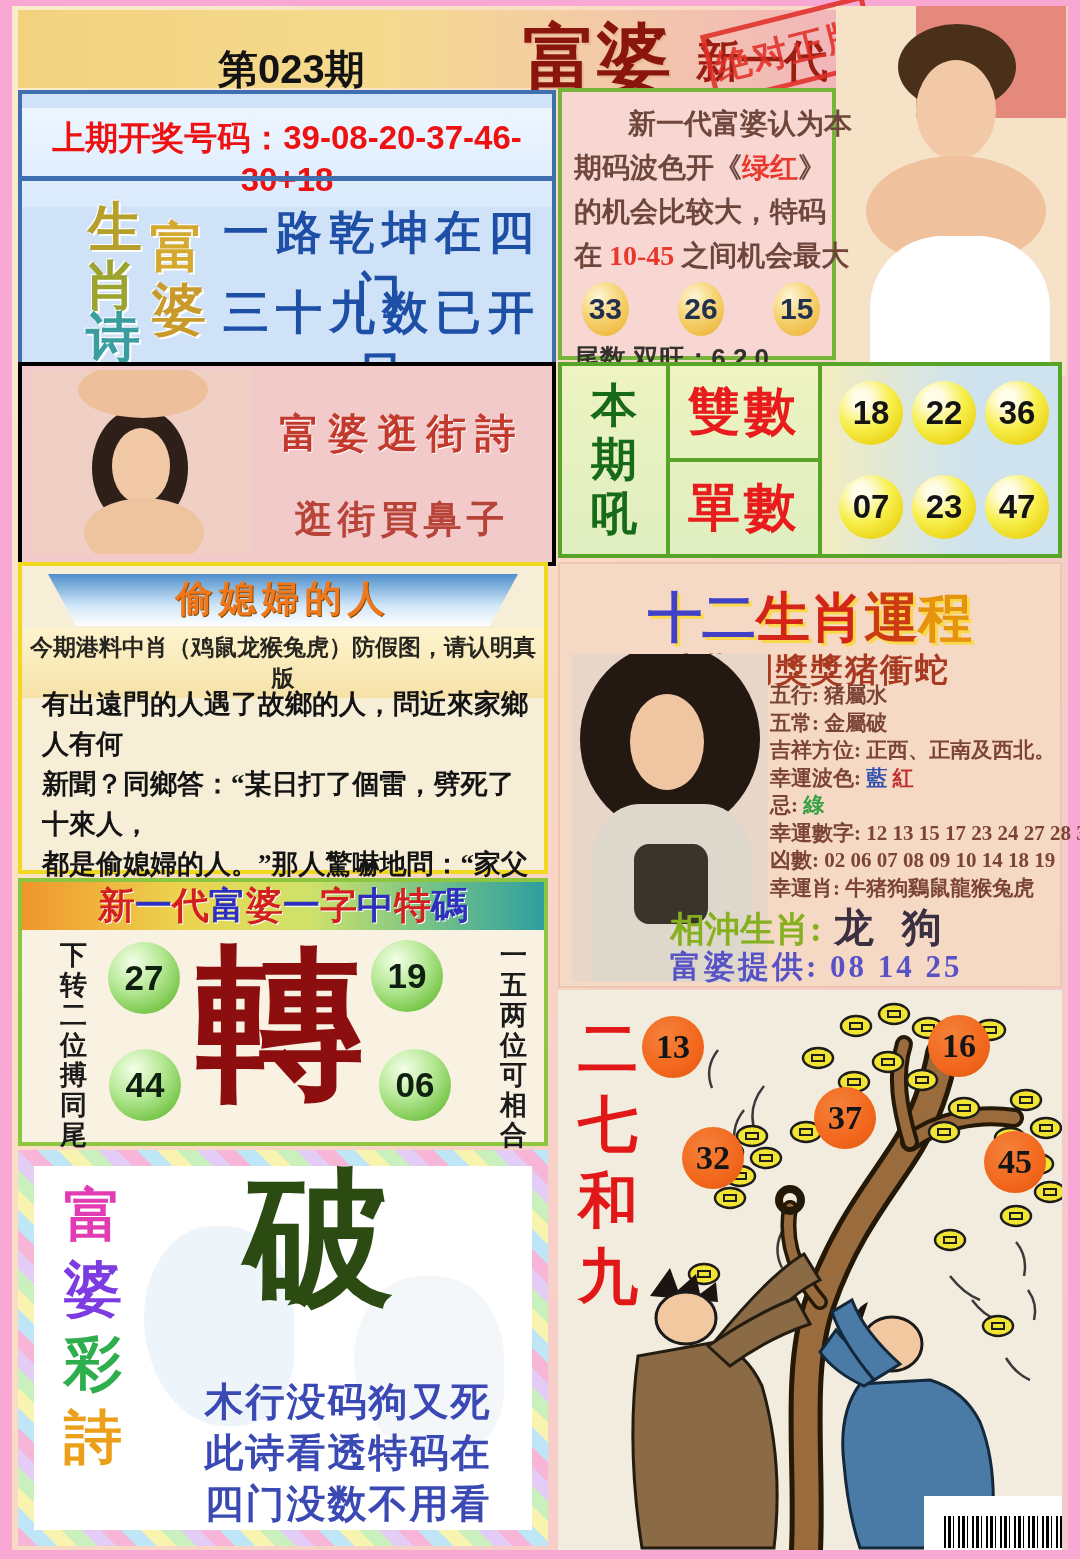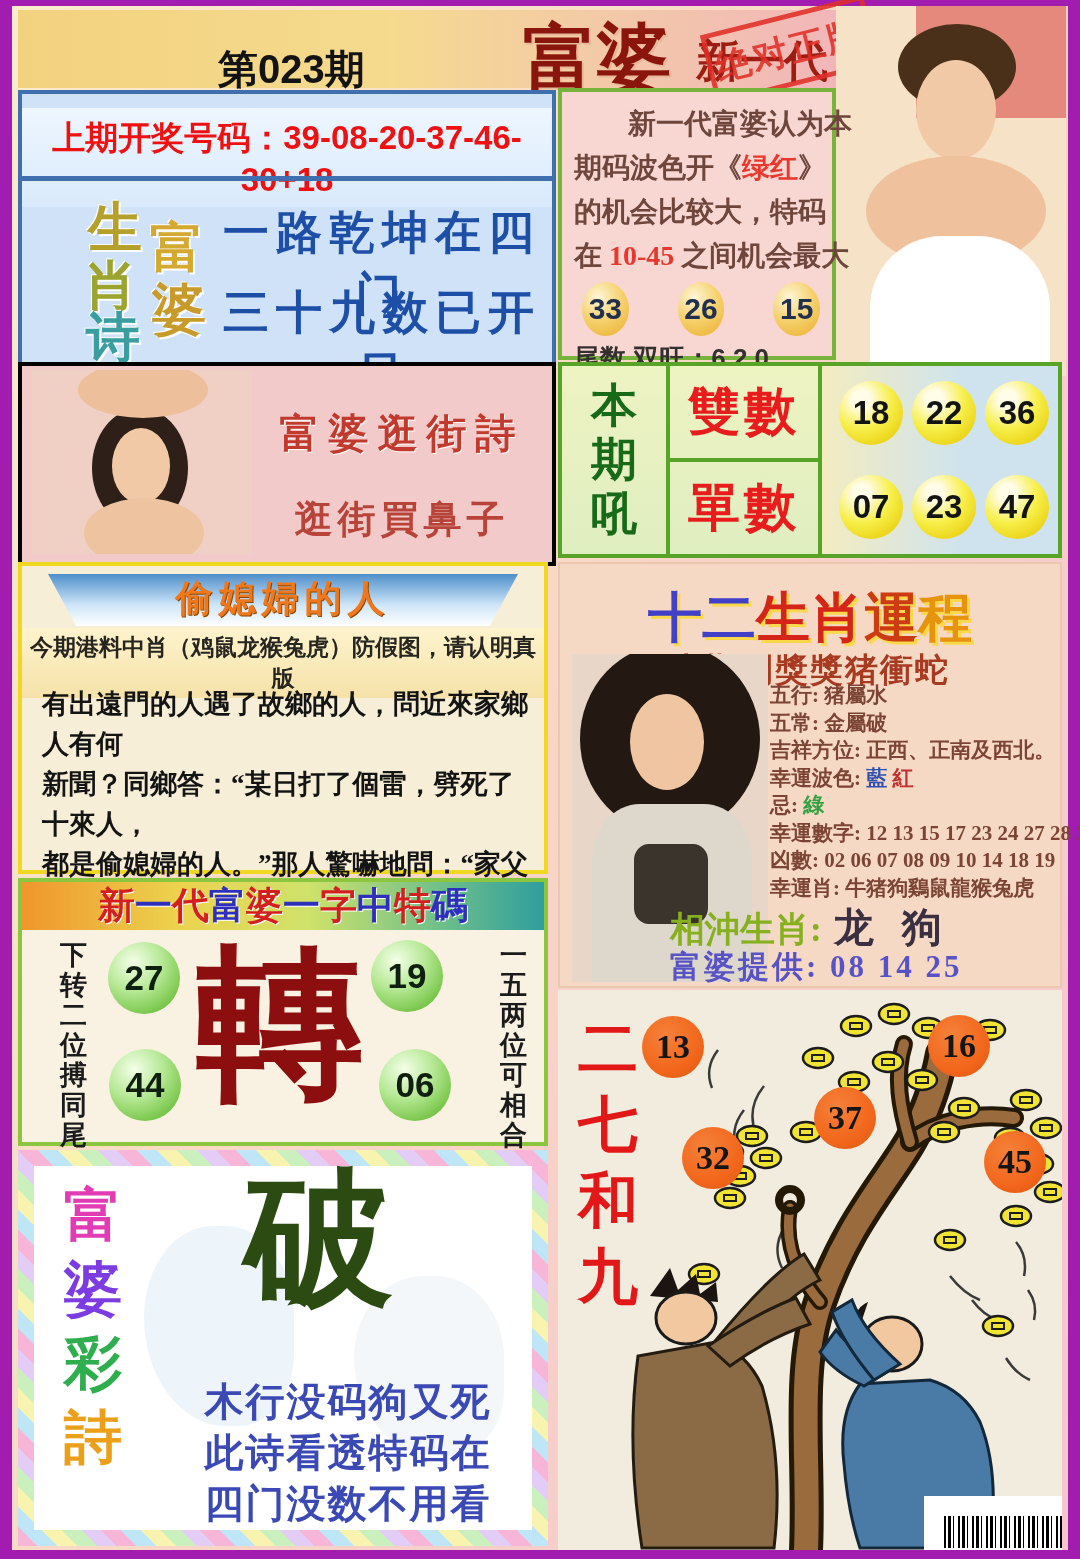--- a/index.html
+++ b/index.html
@@ -1,16 +1,16 @@
 <!DOCTYPE html>
 <html><head>
 <meta charset="utf-8">
 <style>
   html,body{margin:0;padding:0;background:#d8d0c0;}
-  .sheet{position:relative;width:1080px;height:1559px;background:#a21caf;overflow:hidden;
+  .sheet{position:relative;width:1080px;height:1559px;background:#f9a8d4;overflow:hidden;
          font-family:"Liberation Serif",serif;}
   .paper{position:absolute;left:12px;top:6px;width:1056px;height:1544px;
          background:linear-gradient(115deg,#fbeccb 0%,#f9ddc4 35%,#f7cfc9 65%,#f5c6ce 100%);}
   .abs{position:absolute;}
   .flexc{display:flex;align-items:center;justify-content:center;}
 
   
   .header{left:18px;top:10px;width:818px;height:78px;
           background:linear-gradient(90deg,#f2d27f,#f5da8e 45%,#f3c9a8 72%,#f2b6ba);}
   .issue{left:200px;top:32px;font-family:"Liberation Sans",sans-serif;font-weight:bold;

